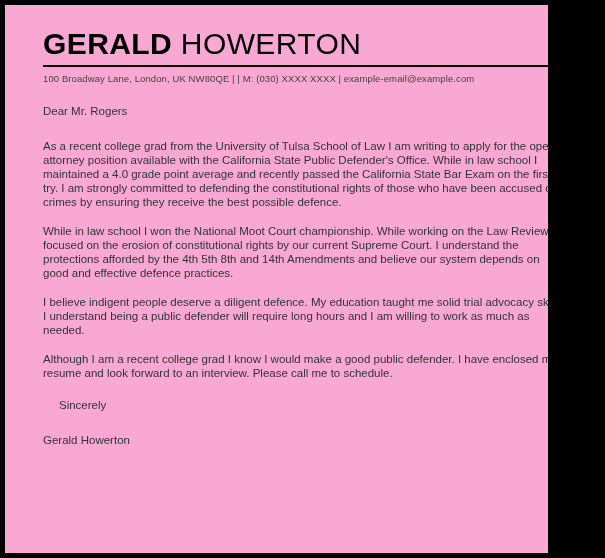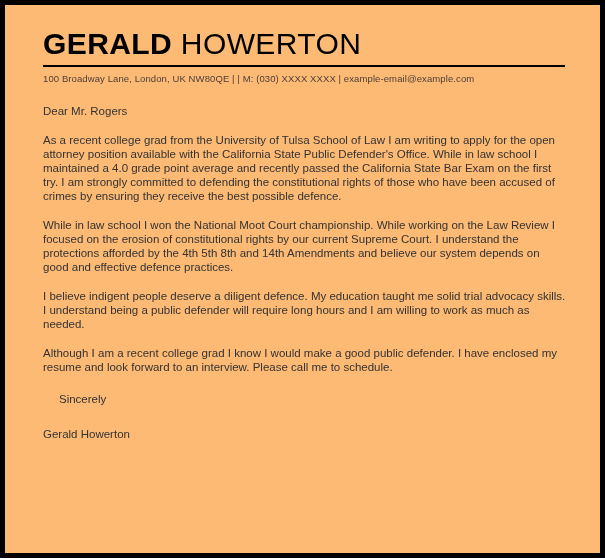--- a/index.html
+++ b/index.html
@@ -10,23 +10,23 @@
     width: 605px;
     height: 558px;
     background: #000000;
     font-family: "Liberation Sans", sans-serif;
     overflow: hidden;
   }
   .page-frame {
     position: absolute;
     left: 5px;
     top: 5px;
-    width: 595px;
+    width: 543px;
     height: 548px;
-    background: #fdba74;
+    background: #f9a8d4;
     box-sizing: border-box;
     overflow: hidden;
   }
   .letter {
     position: absolute;
     left: 38px;
     top: 22px;
     width: 525px;
   }
   .name-header {
@@ -57,21 +57,21 @@
     white-space: nowrap;
     letter-spacing: 0.1px;
   }
   .body-block {
     margin-top: 18px;
   }
   .salutation {
     font-size: 11.5px;
     line-height: 15px;
     color: #333333;
-    margin: 0 0 14px 0;
+    margin: 0 0 20px 0;
   }
   .para {
     font-size: 11.5px;
     line-height: 14px;
     color: #333333;
     margin: 0 0 15px 0;
     text-align: left;
     width: 523px;
   }
   .closing {

